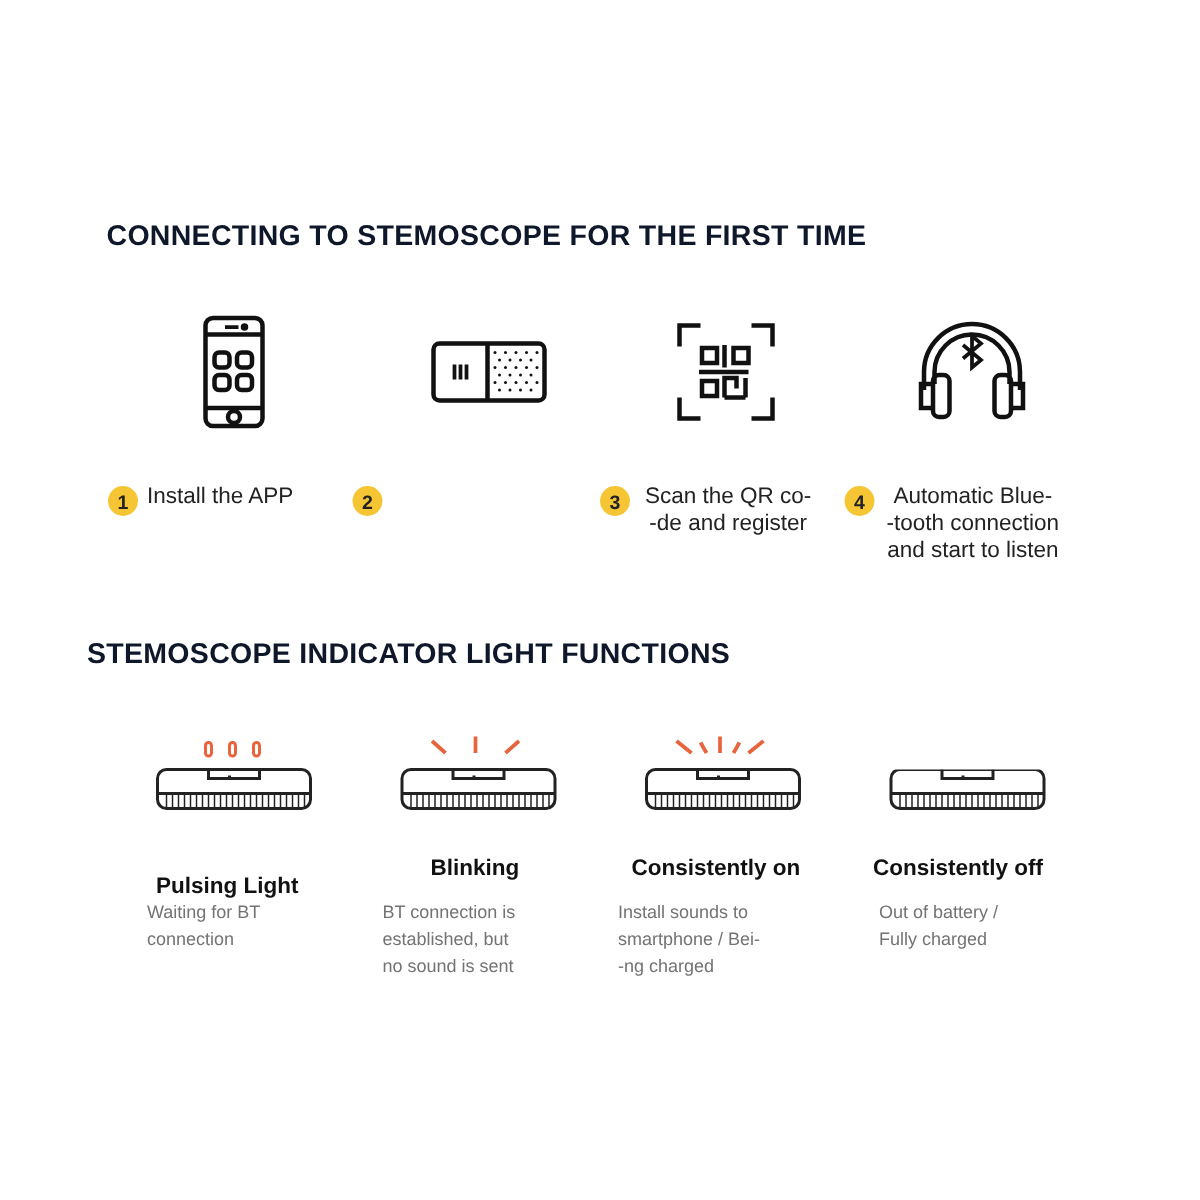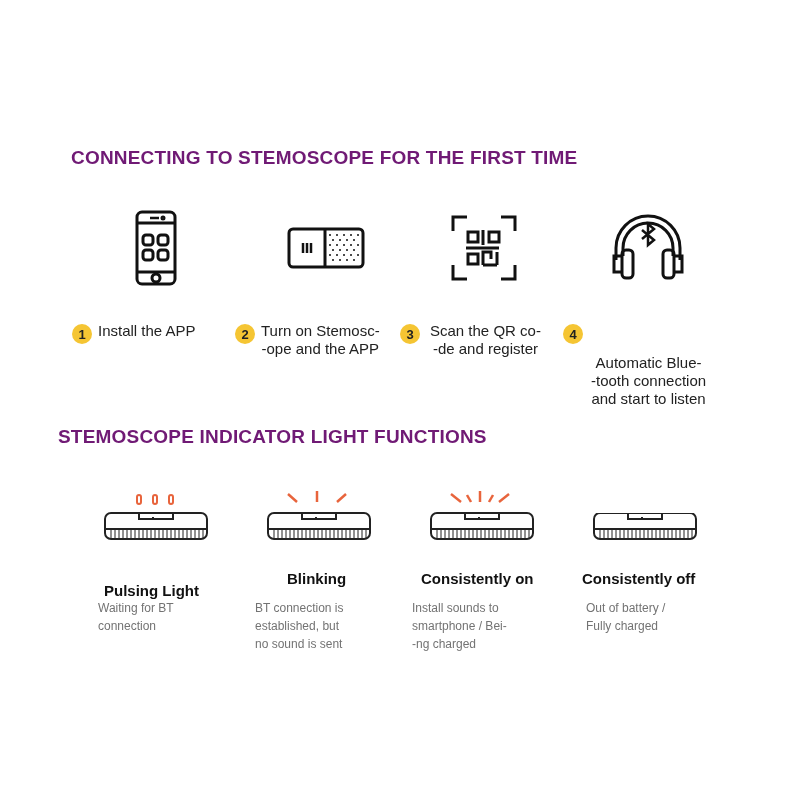--- a/index.html
+++ b/index.html
@@ -1,19 +1,19 @@
 <!DOCTYPE html>
 <html><head>
   <meta charset="utf-8">
   <style>
     html, body { margin: 0; padding: 0; background: #ffffff; }
     body { width: 800px; height: 800px; position: relative; overflow: hidden;
            font-family: "Liberation Sans", "DejaVu Sans", sans-serif; color: #1a1a1a; }
     .abs { position: absolute; }
-    .section-title { font-weight: bold; font-size: 19px; letter-spacing: 0.2px; color: #701a75; white-space: nowrap; }
+    .section-title { font-weight: bold; font-size: 19px; letter-spacing: 0.2px; color: #0f172a; white-space: nowrap; }
     .icon svg { display: block; }
     .step { position: absolute; top: 322px; display: flex; align-items: flex-start; }
     .badge { width: 20px; height: 20px; border-radius: 50%; background: #f5c533;
              font-weight: bold; font-size: 13px; color: #222; display: flex;
              align-items: center; justify-content: center; flex: 0 0 20px; margin-top: 2px; margin-right: 6px; }
     .step-text { font-size: 15px; line-height: 18px; color: #222; white-space: pre-line; text-align: center; }
     .light-title { position: absolute; top: 570px; font-weight: bold; font-size: 15px; color: #111; text-align: center; white-space: nowrap; }
     .light-desc { position: absolute; top: 599px; font-size: 12px; line-height: 18px; color: #737373; white-space: pre-line; }
   </style>
 </head>
@@ -103,31 +103,29 @@
     <polyline points="34,18 46,28 40,33 40,12 46,17 34,27" stroke-width="2.5"></polyline>
   </svg>
 </div>
 
 <div class="step" style="left:72px;">
   <div class="badge">1</div>
   <div class="step-text">Install the APP</div>
 </div>
 <div class="step" style="left:235px;">
   <div class="badge">2</div>
-  <div class="step-text">Turn on Stemosc-
--ope and the APP</div>
 </div>
 <div class="step" style="left:400px;">
   <div class="badge">3</div>
   <div class="step-text" style="margin-left:4px;">Scan the QR co-
 -de and register</div>
 </div>
 <div class="step" style="left:563px;">
   <div class="badge">4</div>
-  <div class="step-text" style="margin-left:2px;margin-top:32px;">Automatic Blue-
+  <div class="step-text" style="margin-left:2px;">Automatic Blue-
 -tooth connection
 and start to listen</div>
 </div>
 
 <div class="abs section-title" style="left:58px; top:426px;">STEMOSCOPE INDICATOR LIGHT FUNCTIONS</div>
 
 <div class="abs icon" style="left:103px; top:492px;">
   <svg width="106" height="50" viewBox="0 0 106 50" fill="none">
     <g stroke="#e8643c" stroke-width="2">
       <rect x="34" y="3" width="4" height="9" rx="2"></rect>

